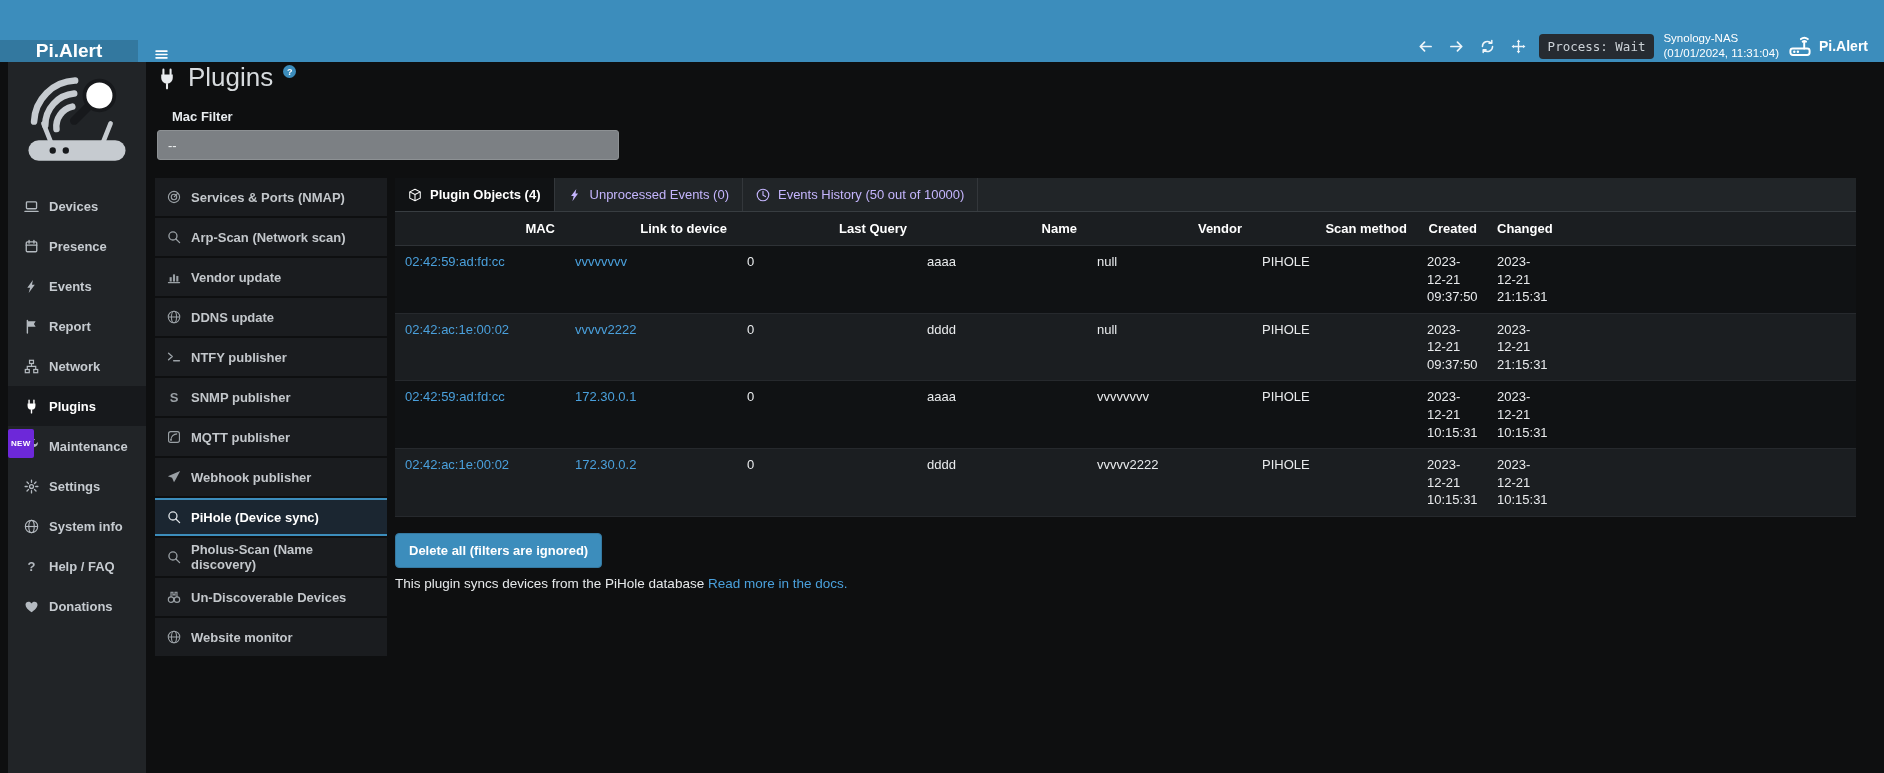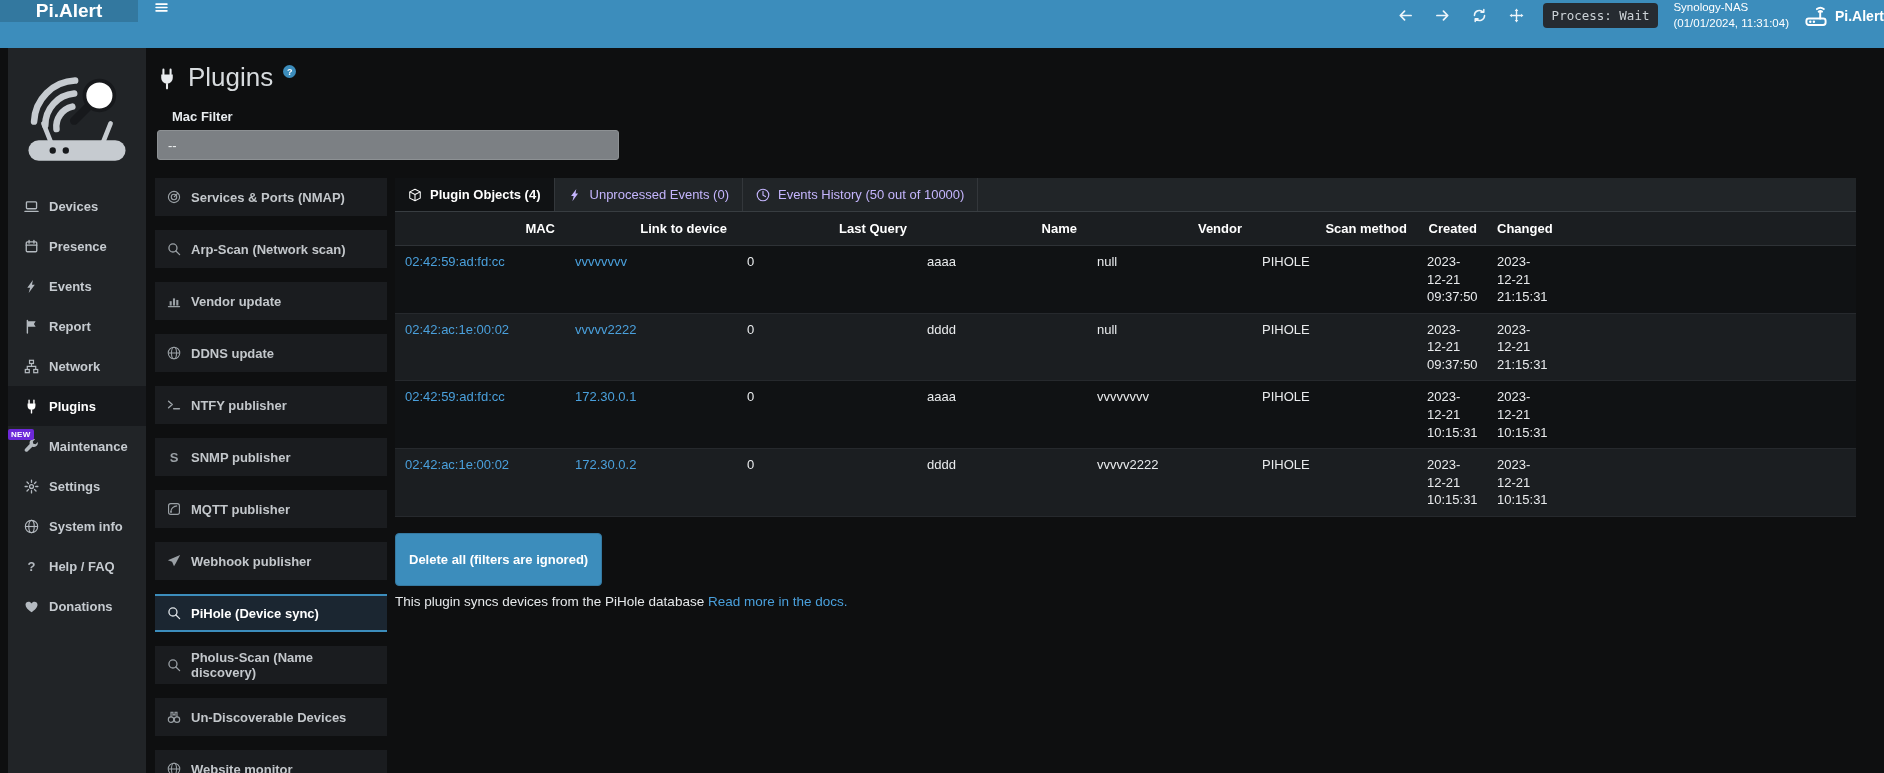--- a/index.html
+++ b/index.html
@@ -1,79 +1,79 @@
 <!DOCTYPE html>
 <html><head>
 <meta charset="utf-8">
 <style>
   *{margin:0;padding:0;box-sizing:border-box}
   html,body{width:1884px;height:773px;overflow:hidden}
   body{background:#0e0f10;font-family:"Liberation Sans",sans-serif;color:#e4e6e8;position:relative}
 
   
-  .topbar{position:absolute;top:0;left:0;right:0;height:48px;background:#3c8dbc;display:flex;align-items:flex-start;z-index:20}
+  .topbar{position:absolute;top:0;left:0;right:0;height:62px;background:#3c8dbc;display:flex;align-items:flex-end;z-index:20}
   .brand{width:138px;background:#33789f;color:#fff;font-size:19px;font-weight:700;display:flex;align-items:center;justify-content:center;cursor:pointer}
   .hamburger{width:46px;background:transparent;border:none;color:#fff;display:flex;align-items:center;justify-content:center;cursor:pointer}
-  .top-right{margin-left:auto;display:flex;align-items:center;gap:15px;}
+  .top-right{margin-left:auto;display:flex;align-items:center;gap:9px;padding-right:16px}
   .nav-btn{width:22px;height:22px;display:flex;align-items:center;justify-content:center;color:#eef5fa;cursor:pointer;background:none;border:none}
   .nav-btn svg{width:17px;height:17px}
   .process-badge{font-family:"DejaVu Sans Mono",monospace;background:#262b31;color:#ccd2d7;padding:5px 9px;border-radius:4px;font-size:12.5px;white-space:nowrap}
   .host-info{font-size:11.5px;line-height:1.35;color:#fff;white-space:nowrap}
   .app-id{display:flex;align-items:center;gap:7px;color:#fff}
   .app-id .ic{width:24px;height:24px}
   .app-name{font-size:14px;font-weight:700}
 
   
   .sidebar{position:absolute;top:48px;left:8px;bottom:0;width:138px;background:#212427;z-index:10}
   .logo-art{height:126px;display:flex;align-items:center;justify-content:center;padding-top:10px}
   .logo-art svg{width:112px;height:100px}
   .side-menu{margin-top:12px}
   .side-item{position:relative;height:40px;display:flex;align-items:center;gap:10px;padding:0 8px 0 16px;font-size:13px;font-weight:600;color:#c6cbd0;cursor:pointer}
   .side-item .ic{color:#b4bac0}
   .side-item.active{background:#17191c;color:#fff}
   .side-item.active .ic{color:#fff}
-  .new-badge{position:absolute;left:0;top:3px;background:#6d28d9;color:#fff;font-size:8px;font-weight:700;padding:1px 3px;border-radius:2px;letter-spacing:.3px}
+  .new-badge{position:absolute;left:0;top:3px;background:#6d28d9;color:#fff;font-size:8px;font-weight:700;padding:10px 3px;border-radius:2px;letter-spacing:.3px}
 
   
   .ic{width:15px;height:15px;display:inline-flex;align-items:center;justify-content:center;flex:none}
   .ic svg{width:100%;height:100%;display:block}
   .ic.txt{font-weight:700;font-size:13px}
 
   
   .main{position:absolute;top:48px;left:138px;right:0;bottom:0;background:#0e0f10;overflow:hidden}
   .page-head{display:flex;align-items:flex-start;gap:10px;padding:14px 0 0 18px;color:#d4d8db}
   .page-head .ic{width:22px;height:22px;color:#e8ebee;margin-top:6px}
   .page-title{font-size:26px;font-weight:400;color:#d7dbde;line-height:1.2}
   .info-badge{width:13px;height:13px;border-radius:50%;background:#3c8dbc;color:#fff;font-size:9px;font-weight:700;display:inline-flex;align-items:center;justify-content:center;margin-top:3px;cursor:pointer}
 
   .filter-label{margin:16px 16px 6px 34px;font-size:13px;font-weight:700;color:#e8ecef}
   .filter-input{margin-left:19px;width:462px;height:30px;background:#7c8084;border:1px solid #8d9194;border-radius:3px;color:#f0f2f3;padding:0 10px;font-size:13px;font-family:"Liberation Sans",sans-serif}
 
   .cols{display:flex;margin:18px 28px 0 17px;gap:8px;align-items:flex-start}
 
   .plugin-menu{width:232px;flex:none}
-  .pm-item{height:38px;margin-bottom:14px;background:#1a1c1f;display:flex;align-items:center;gap:10px;padding:0 8px 0 12px;font-size:13px;font-weight:600;color:#c3c7cb;cursor:pointer}
+  .pm-item{height:38px;margin-bottom:2px;background:#1a1c1f;display:flex;align-items:center;gap:10px;padding:0 8px 0 12px;font-size:13px;font-weight:600;color:#c3c7cb;cursor:pointer}
   .pm-item .ic{color:#9aa0a5;width:14px;height:14px}
   .pm-item.active{background:#1b2631;border-top:2px solid #3c8dbc;border-bottom:2px solid #3c8dbc;color:#fff}
   .pm-item.active .ic{color:#dfe4e8}
 
   .panel{flex:1;min-width:0}
   .tabs{display:flex;background:#212528;border-bottom:1px solid #383d41}
   .tab{display:flex;align-items:center;gap:8px;padding:9px 13px;font-size:13px;color:#c4b5fd;border-right:1px solid #33373b;cursor:pointer;white-space:nowrap}
   .tab .ic{width:14px;height:14px}
   .tab.active{background:#101214;color:#fff;font-weight:700}
 
   table{width:100%;border-collapse:collapse;table-layout:fixed;font-size:13px}
   thead th{background:#1b1e21;color:#fff;font-weight:700;text-align:right;padding:9px 10px;border-bottom:1px solid #2e3236;white-space:nowrap;overflow:hidden}
   tbody td{padding:7px 10px;vertical-align:top;border-bottom:1px solid #26292d;color:#e9ebed;line-height:1.35;overflow:hidden}
   tbody tr:nth-child(odd){background:#101214}
   tbody tr:nth-child(even){background:#1b1e21}
   a.cell-link{color:#4aa0dc;text-decoration:none;cursor:pointer}
 
-  .btn-delete{margin-top:16px;background:#3c8dbc;color:#fff;border:1px solid #3579a1;border-radius:4px;padding:18px 13px;font-size:13px;font-weight:600;cursor:pointer;font-family:"Liberation Sans",sans-serif}
+  .btn-delete{margin-top:16px;background:#3c8dbc;color:#fff;border:1px solid #3579a1;border-radius:4px;padding:9px 13px;font-size:13px;font-weight:600;cursor:pointer;font-family:"Liberation Sans",sans-serif}
   .note{margin-top:8px;font-size:13.5px;color:#e6e9eb}
   .note a{color:#4aa0dc;text-decoration:none;cursor:pointer}
 </style>
 </head>
 <body>
 
 <header class="topbar">
   <div class="brand">Pi.Alert</div>
   <button class="hamburger">
     <span class="ic">

